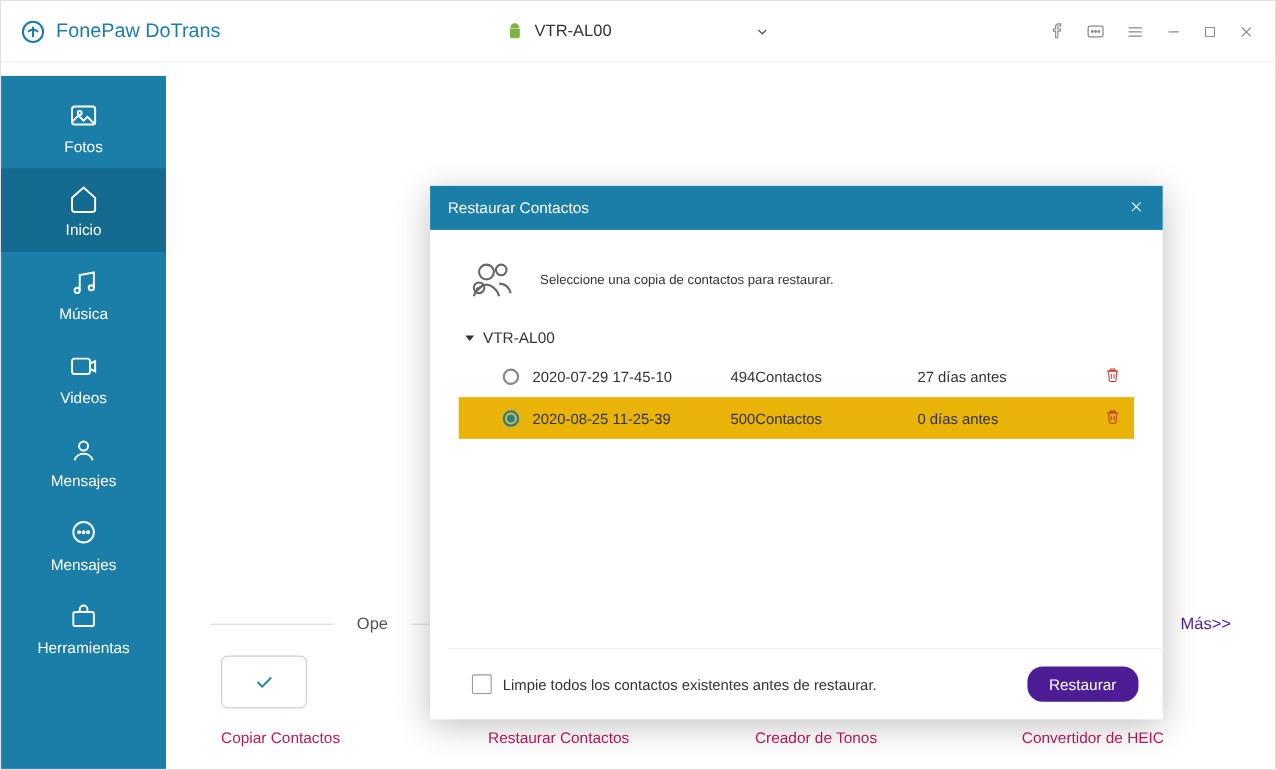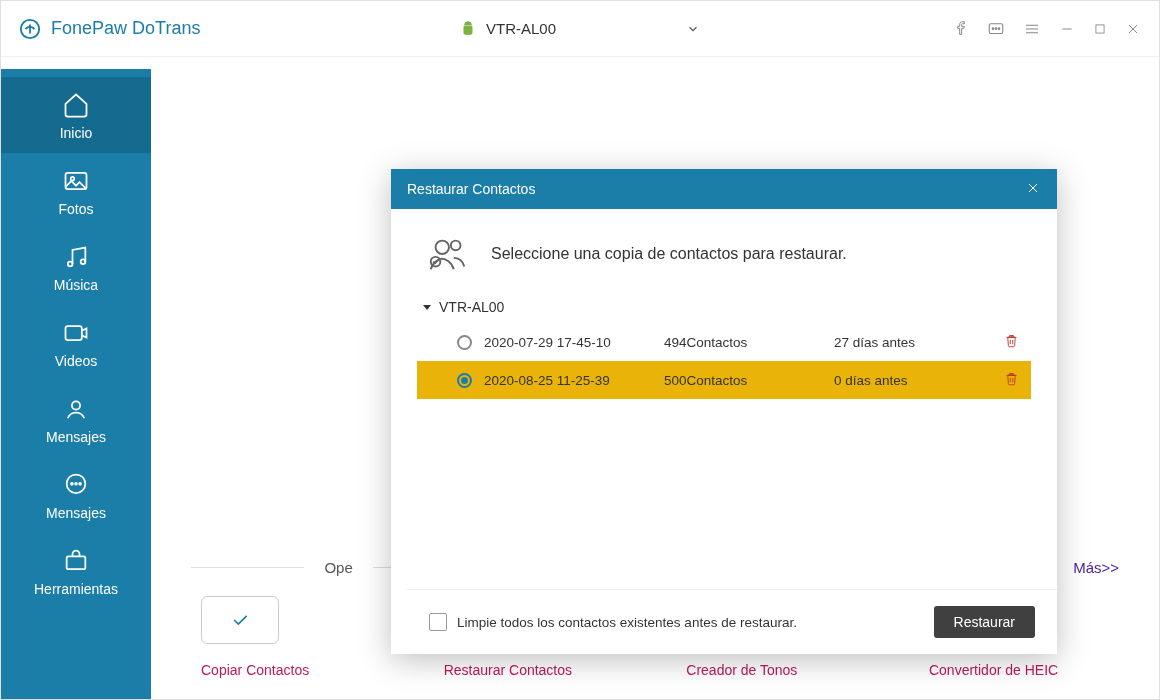--- a/index.html
+++ b/index.html
@@ -144,21 +144,21 @@
 .modal-header .close { margin-left: auto; cursor: pointer; }
 .modal-body { padding: 22px 26px 10px 26px; }
 .modal-hero {
   display: flex;
   align-items: center;
   gap: 20px;
   margin-bottom: 22px;
   padding-left: 8px;
 }
 .modal-hero svg { width: 46px; height: 46px; color: #555; }
-.modal-hero .txt { font-size: 16px; color: #333; }
+.modal-hero .txt { font-size: 12px; color: #333; }
 .device-group { font-size: 14px; color: #333; margin-bottom: 8px; display: flex; align-items: center; gap: 6px; padding-left: 4px;}
 .device-group svg { width: 12px; height: 12px; }
 .backup-list { margin-top: 4px; }
 .backup-row {
   display: flex;
   align-items: center;
   padding: 10px 12px 10px 40px;
   font-size: 13.5px;
   color: #333;
   cursor: pointer;
@@ -182,24 +182,24 @@
   align-items: center;
   margin-left: 16px;
 }
 .modal-footer .chk {
   width: 18px; height: 18px; border: 1.5px solid #999; border-radius: 2px; margin-right: 10px;
   cursor: pointer;
 }
 .modal-footer .chk-label { font-size: 13.5px; color: #333; }
 .modal-footer .btn {
   margin-left: auto;
-  background: #404040;
+  background: #4c1d95;
   color: #fff;
   padding: 8px 20px;
-  border-radius: 3px;
+  border-radius: 14px;
   font-size: 14px;
   cursor: pointer;
   border: none;
 }
 </style>
 </head>
 <body>
 
 <div class="app">
   <div class="titlebar">
@@ -239,33 +239,33 @@
           <rect x="5" y="5" width="14" height="14"></rect>
         </svg>
       <svg width="16" height="16" viewBox="0 0 24 24" fill="none" stroke="#888" stroke-width="1.5">
           <path d="M6 6l12 12M18 6L6 18"></path>
         </svg>
     </div>
   </div>
 
   <div class="body">
     <div class="sidebar">
-      <div class="item active">
-        <svg viewBox="0 0 24 24" fill="none" stroke="#fff" stroke-width="1.5">
-            <path d="M3 11l9-8 9 8v9a2 2 0 0 1-2 2H5a2 2 0 0 1-2-2v-9z"></path>
-          </svg>
-        <span>Inicio</span>
-      </div>
       <div class="item">
         <svg viewBox="0 0 24 24" fill="none" stroke="#fff" stroke-width="1.5">
             <rect x="3" y="5" width="18" height="14" rx="2"></rect>
             <circle cx="9" cy="10" r="1.5"></circle>
             <path d="M3 17l5-5 4 4 3-3 6 6"></path>
           </svg>
         <span>Fotos</span>
+      </div>
+      <div class="item active">
+        <svg viewBox="0 0 24 24" fill="none" stroke="#fff" stroke-width="1.5">
+            <path d="M3 11l9-8 9 8v9a2 2 0 0 1-2 2H5a2 2 0 0 1-2-2v-9z"></path>
+          </svg>
+        <span>Inicio</span>
       </div>
       <div class="item">
         <svg viewBox="0 0 24 24" fill="none" stroke="#fff" stroke-width="1.5">
             <path d="M9 18V6l11-2v12"></path>
             <circle cx="7" cy="18" r="2"></circle>
             <circle cx="18" cy="16" r="2"></circle>
           </svg>
         <span>Música</span>
       </div>
       <div class="item">

